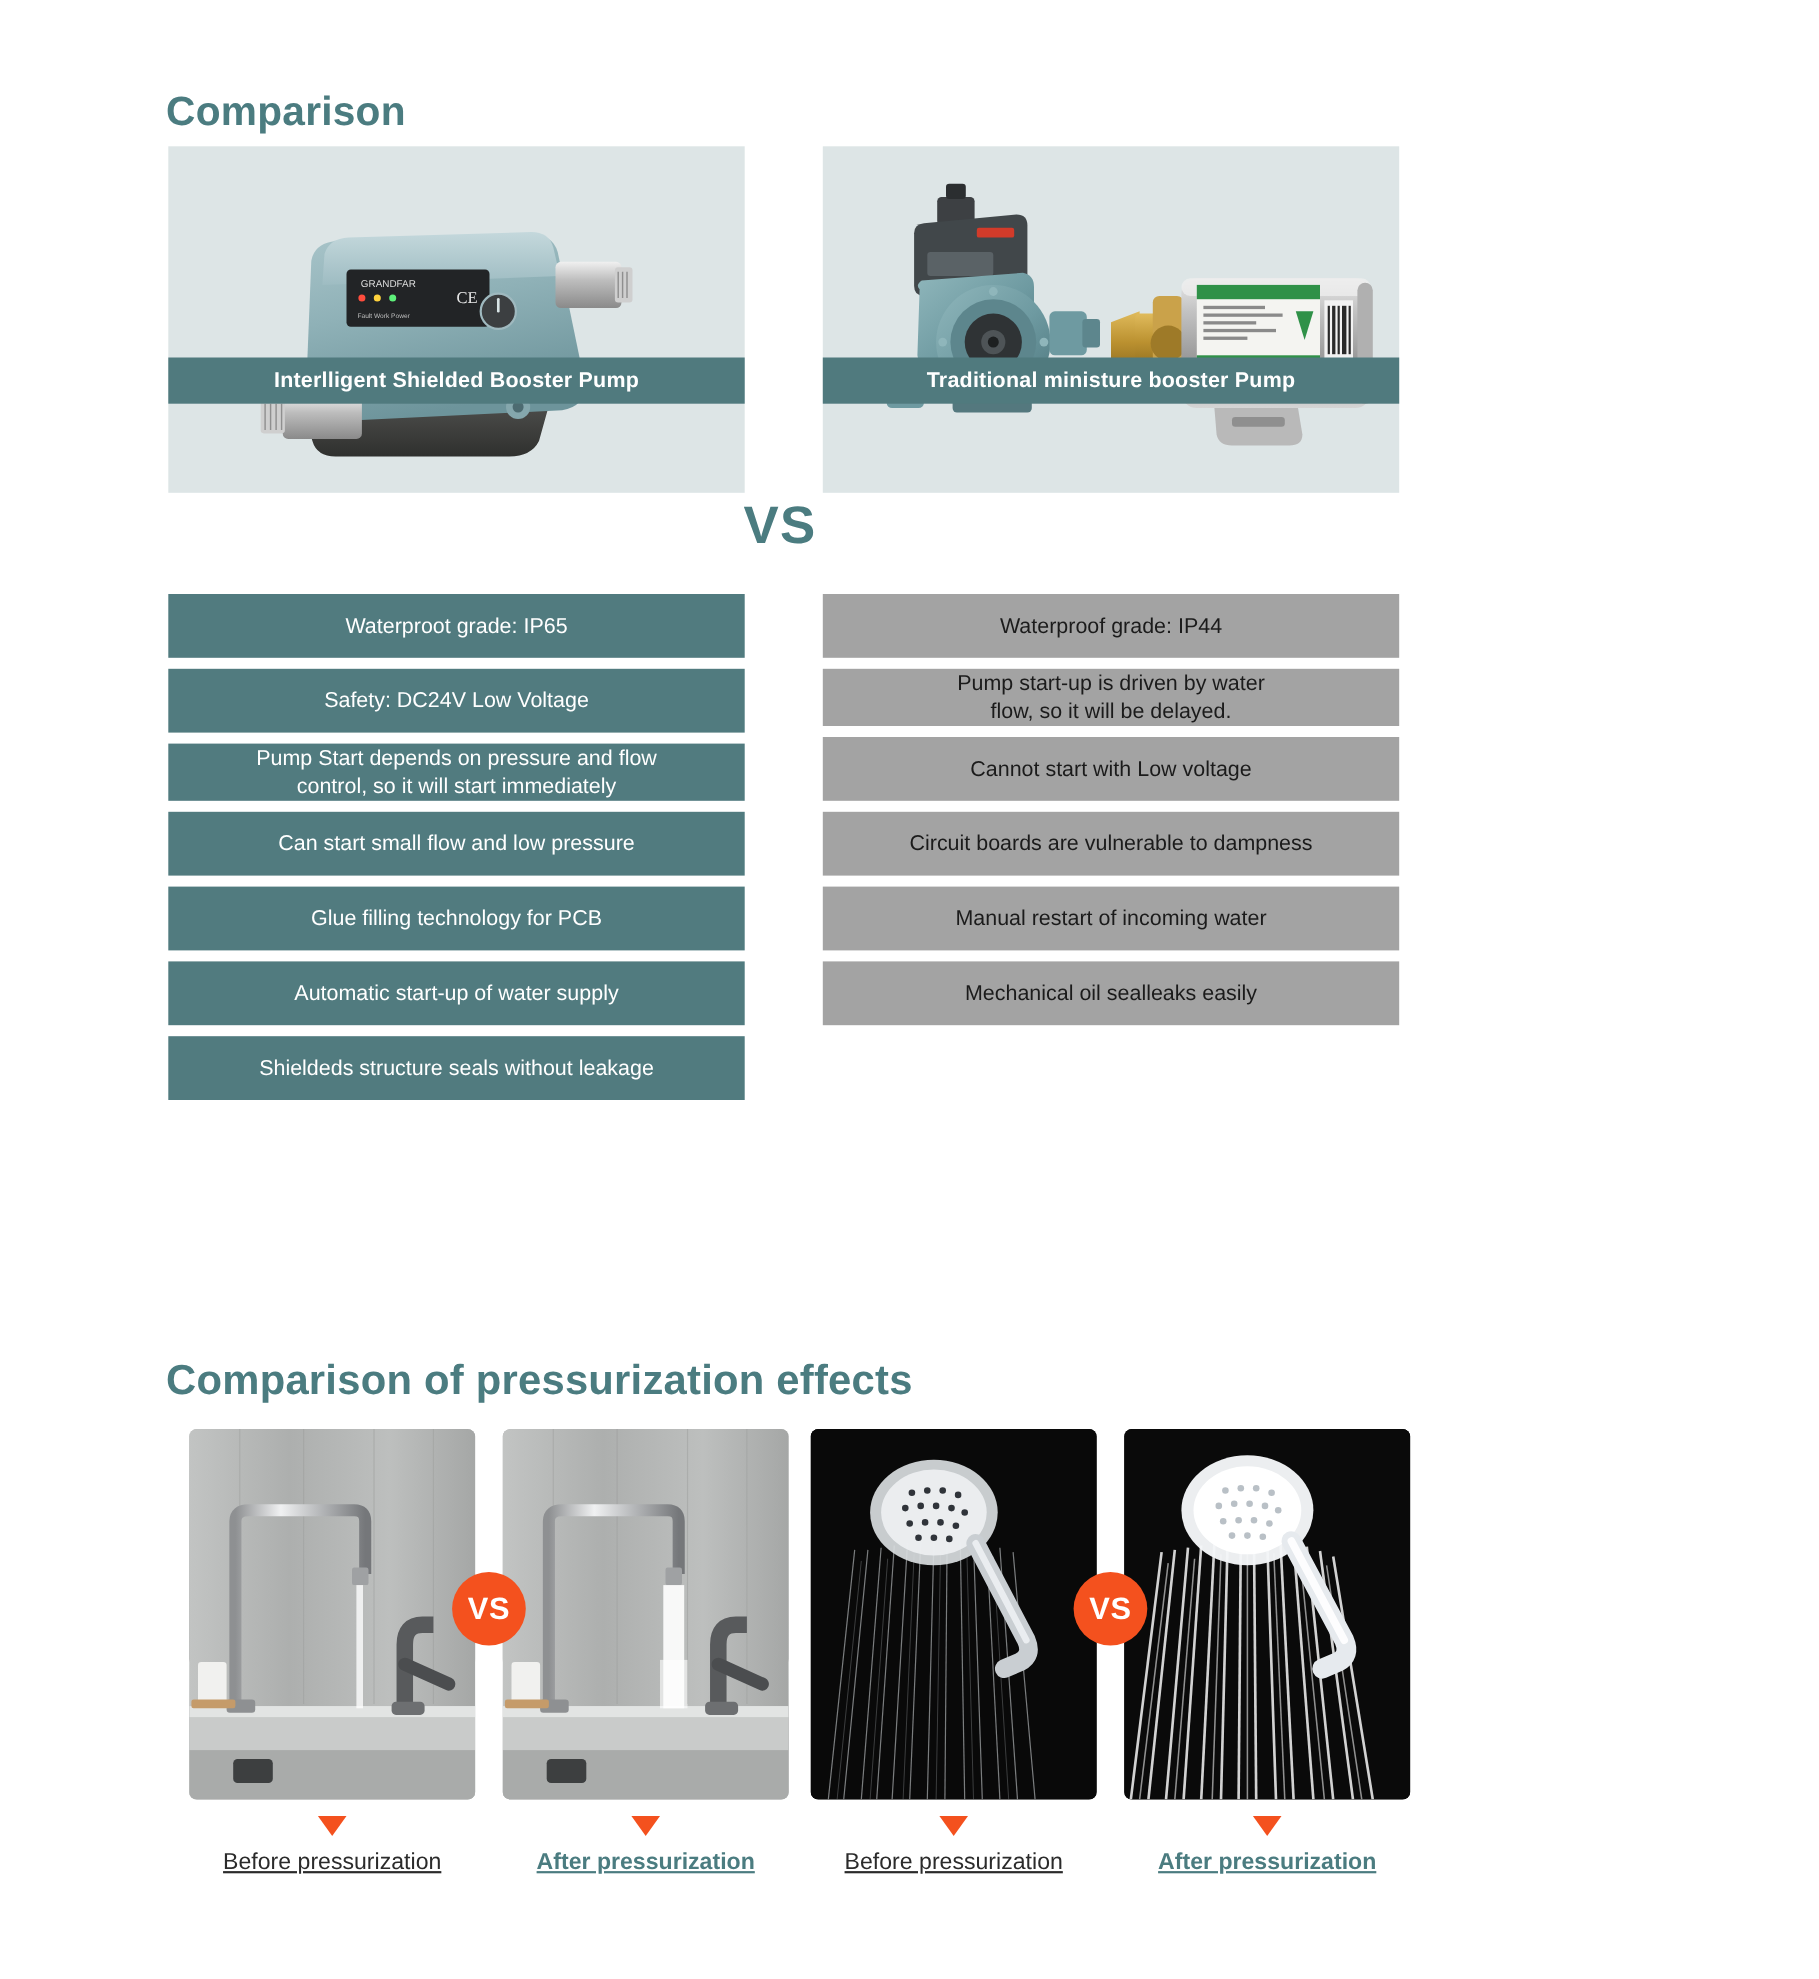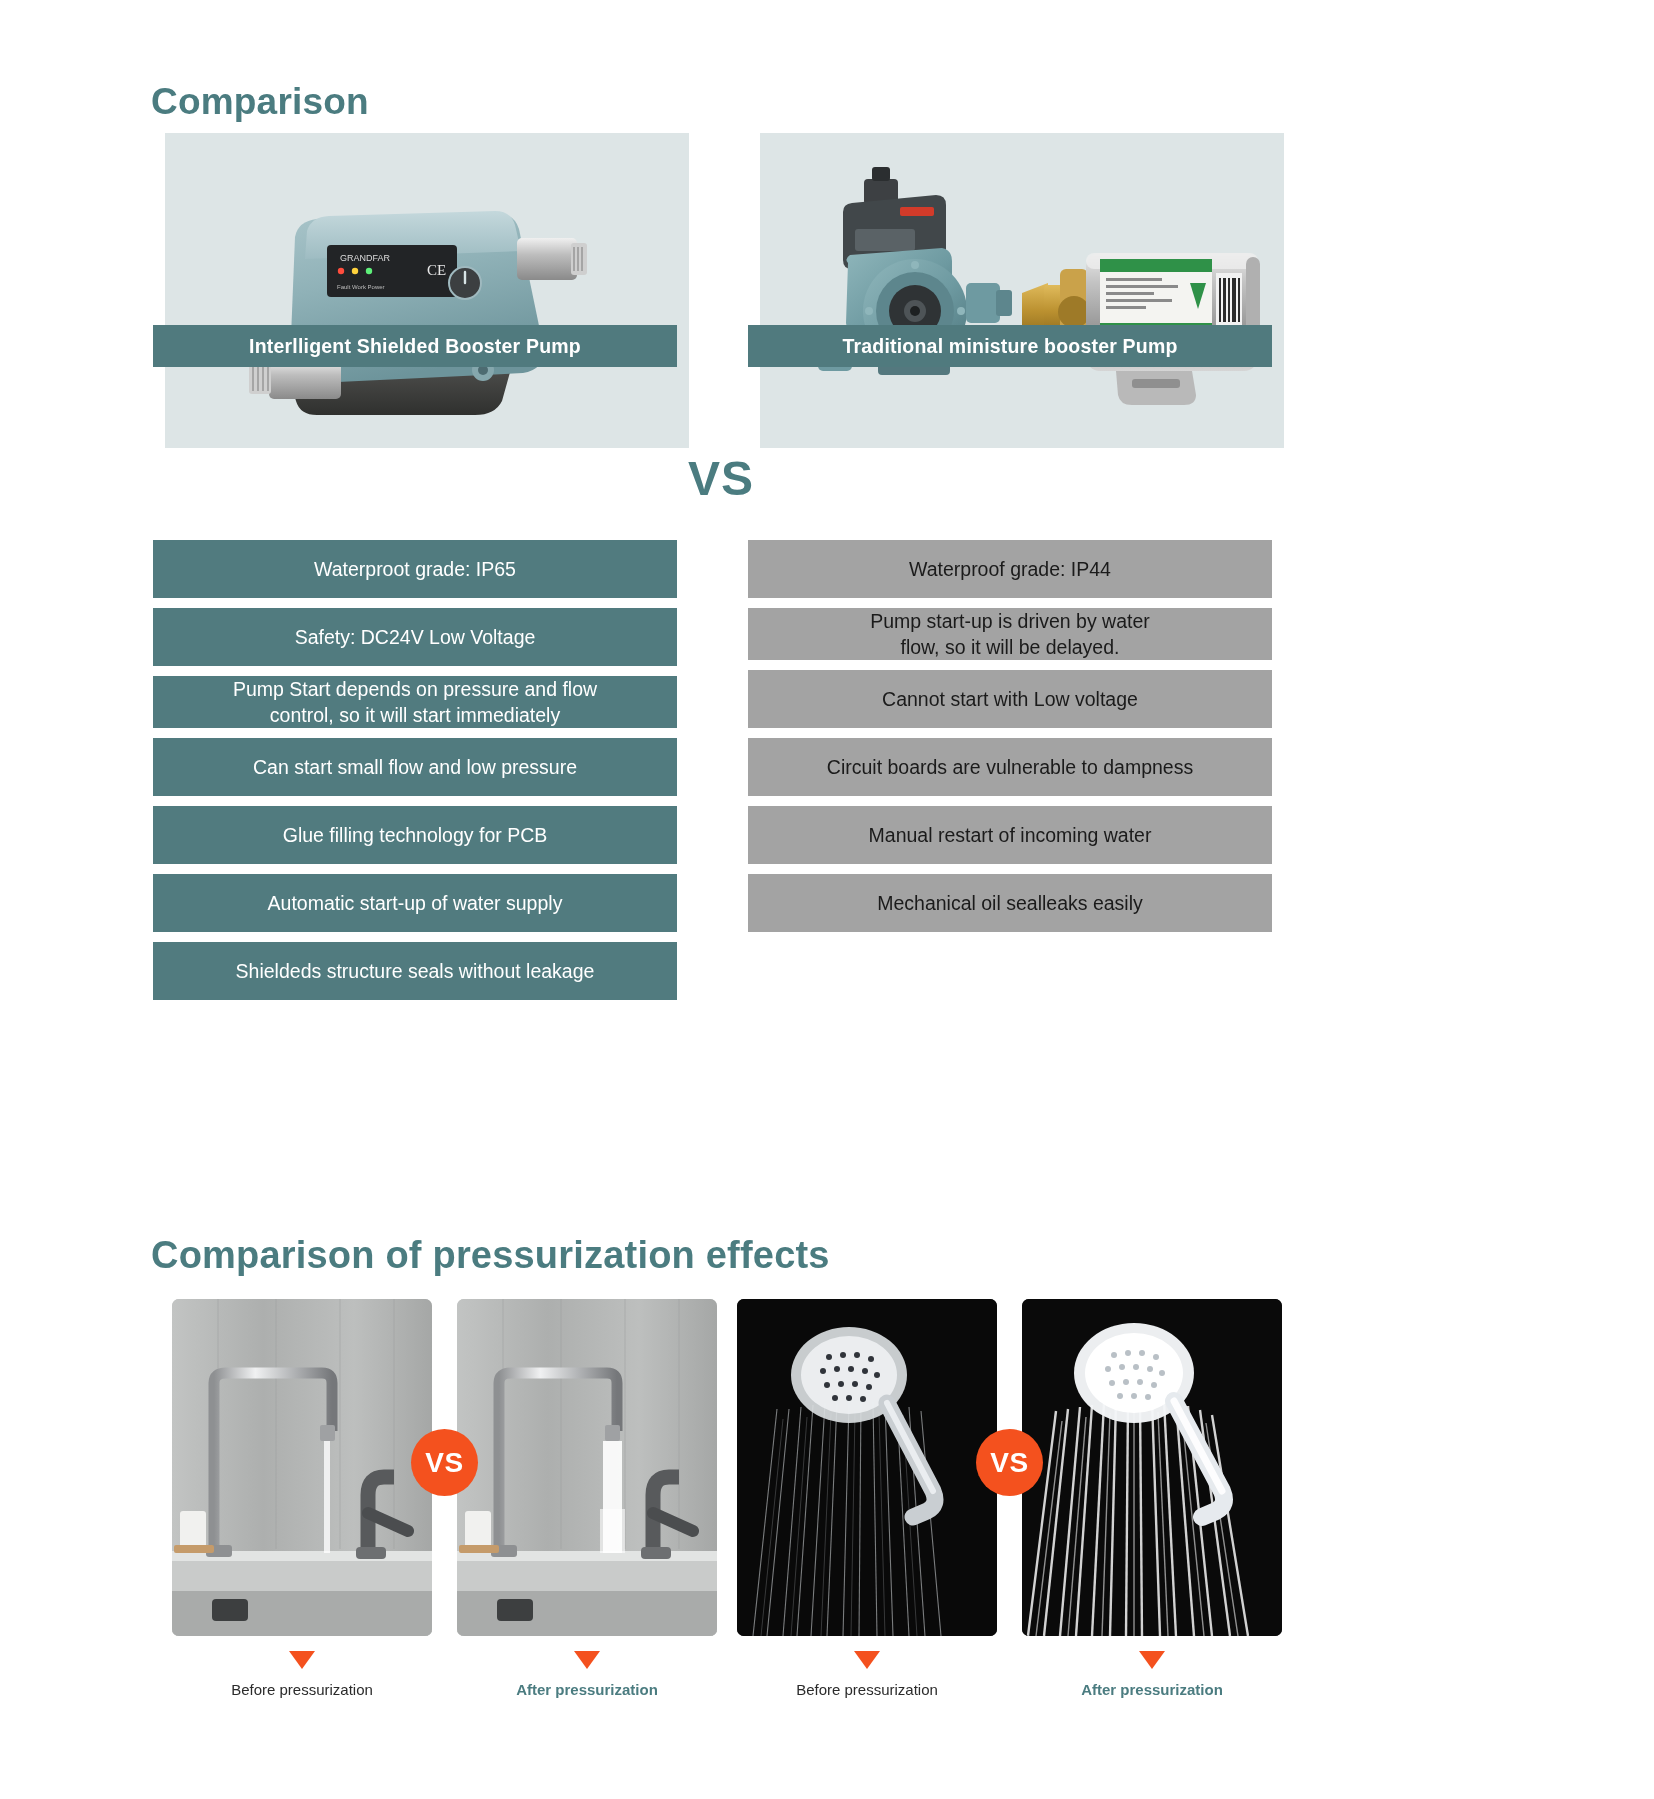--- a/index.html
+++ b/index.html
@@ -19,21 +19,21 @@
     font-weight:bold;
     color:#4b7c80;
     letter-spacing:.2px;
     white-space:nowrap;
     margin-top:32px;
   }
   #heading-comparison{left:151px;top:49px;}
   #heading-effects{left:151px;top:1202px;font-size:38px;}
 
   
-  .cmp-wrap{position:absolute;left:12px;top:133px;width:1410px;height:375px;}
+  .cmp-wrap{position:absolute;left:0;top:133px;width:1410px;height:375px;}
   .panel{
     position:absolute;
     width:524px;height:315px;
     background:#dde5e6;
     overflow:hidden;
   }
   #panel-left{left:153px;top:0;}
   #panel-right{left:748px;top:0;}
   .panel-cap{
     position:absolute;
@@ -109,21 +109,21 @@
     width:0;height:0;
     border-left:13px solid transparent;
     border-right:13px solid transparent;
     border-top:18px solid #f4511e;
   }
   .arrow.a{left:117px;}
   .arrow.b{left:402px;}
   .eff-cap{
     position:absolute;top:382px;
     width:260px;text-align:center;
-    font-size:15px;white-space:nowrap;
+    font-size:21px;white-space:nowrap;text-decoration:underline;
   }
   .eff-cap.a{left:0;color:#2b2b2b;}
   .eff-cap.b{left:285px;color:#4b7c80;font-weight:bold;}
 </style>
 </head>
 <body>
 
 <div class="page">
 
   <div class="h-main" id="heading-comparison">Comparison</div>

